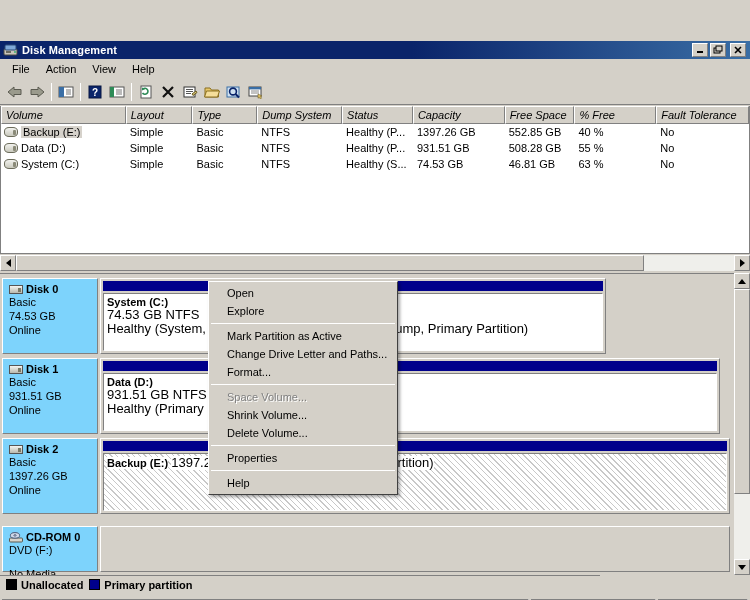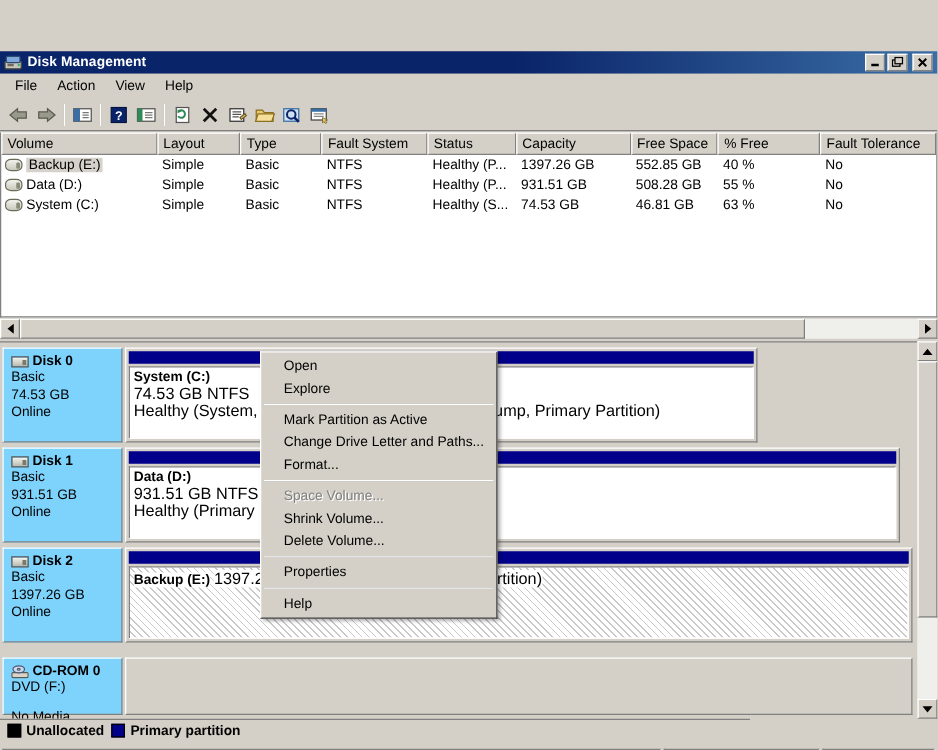--- a/index.html
+++ b/index.html
@@ -52,21 +52,21 @@
     justify-content: center; position: relative;
   }
   .tb-sep { width: 1px; height: 18px; background: #808080;
             border-right: 1px solid #fff; margin: 0 3px; }
 
   
   .listpane {
     position: absolute; left: 0; top: 65px; width: 750px; height: 148px;
     background: #fff; border: 1px solid #808080; border-top: none;
   }
-  .lst-header { display: flex; height: 18px; background: #d4d0c8; }
+  .lst-header { display: flex; height: 18px; background: #d4d0c8; font-style: italic; }
   .lst-hcell {
     border: 1px solid; border-color: #fff #808080 #808080 #fff;
     font-size: 11px; padding: 2px 4px; overflow: hidden; white-space: nowrap;
     background: #d4d0c8; color: #000;
   }
   .lst-row { display: flex; height: 16px; align-items: center; }
   .lst-cell { font-size: 11px; padding: 0 4px; overflow: hidden; white-space: nowrap; color: #000; }
   .lst-cell.vol { display: flex; align-items: center; gap: 3px; padding-left: 3px; }
   .vol-icon {
     width: 14px; height: 10px; flex: 0 0 14px;
@@ -351,21 +351,21 @@
         <path d="M11,9 l4,2 l-1.5,0.6 l1,1.6 l-1.2,0.7 l-1,-1.6 l-1.3,0.9 z" fill="#e8c86a" stroke="#6b5a20" stroke-width="0.6"></path>
       </svg>
     </span>
   </div>
 
   <div class="listpane">
     <div class="lst-header">
       <span class="lst-hcell" style="width:125px">Volume</span>
       <span class="lst-hcell" style="width:67px">Layout</span>
       <span class="lst-hcell" style="width:65px">Type</span>
-      <span class="lst-hcell" style="width:85px">Fault System</span>
+      <span class="lst-hcell" style="width:85px">Dump System</span>
       <span class="lst-hcell" style="width:71px">Status</span>
       <span class="lst-hcell" style="width:92px">Capacity</span>
       <span class="lst-hcell" style="width:70px">Free Space</span>
       <span class="lst-hcell" style="width:82px">% Free</span>
       <span class="lst-hcell" style="width:93px">Fault Tolerance</span>
     </div>
 
     <div class="lst-row">
       <span class="lst-cell vol" style="width:125px">
         <span class="vol-icon"></span>

